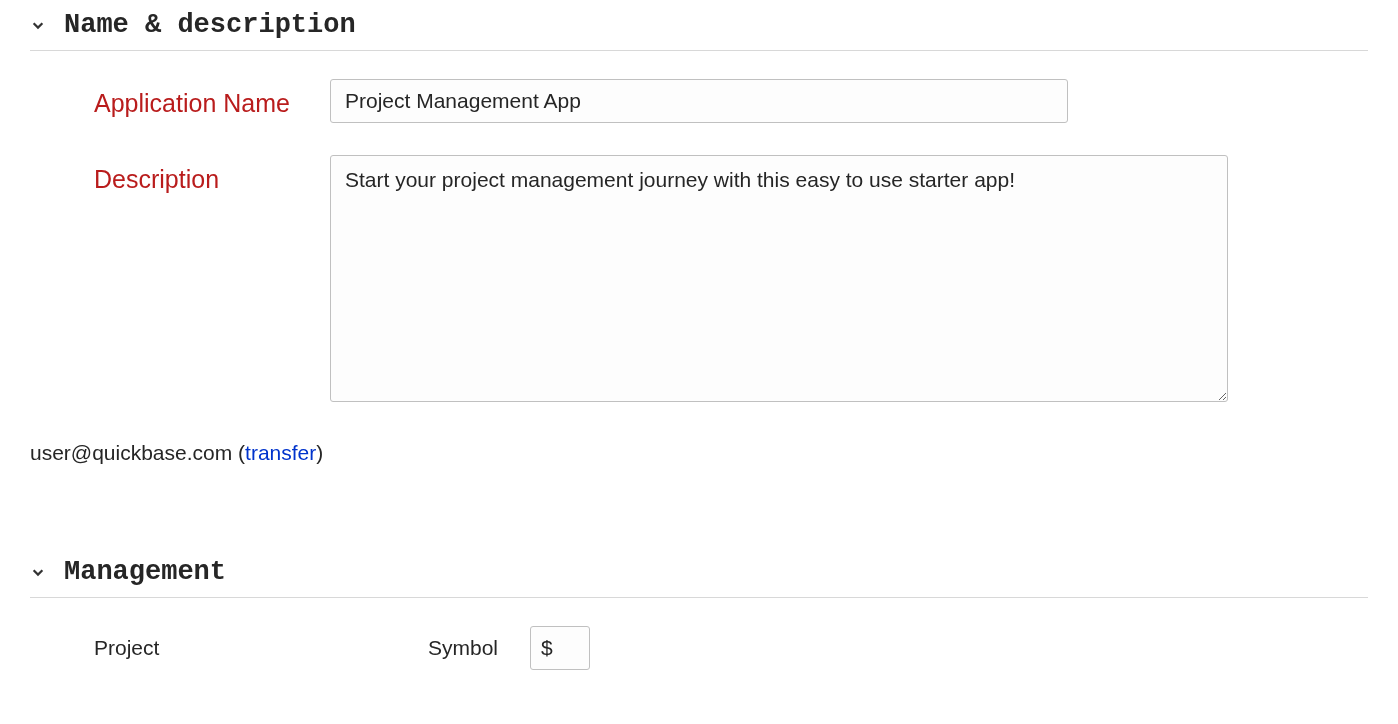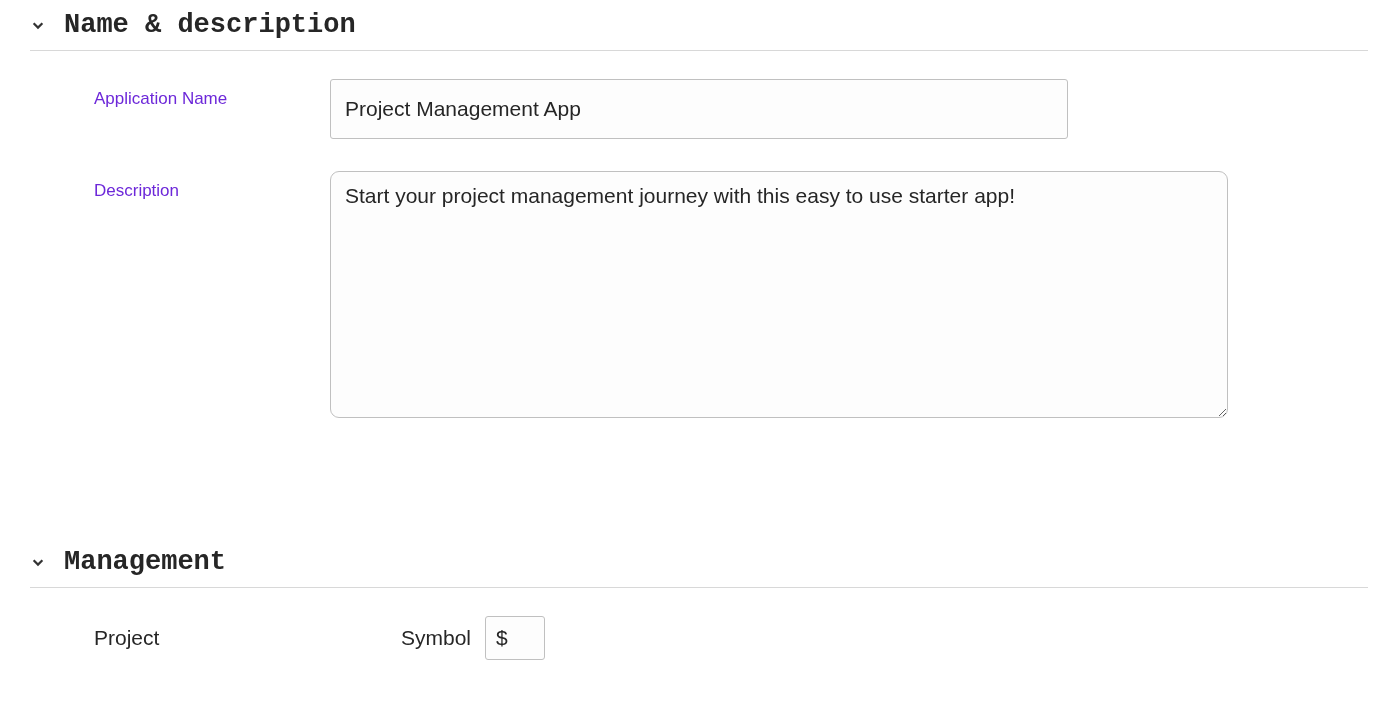--- a/index.html
+++ b/index.html
@@ -44,43 +44,43 @@
       color: #262626;
     }
     .form-row {
       display: flex;
       align-items: flex-start;
       margin-bottom: 32px;
     }
     .form-label {
       width: 300px;
       padding-left: 64px;
-      font-size: 17px;
-      color: #6d28d9;
+      font-size: 25px;
+      color: #b91c1c;
       padding-top: 10px;
     }
     .form-control-wrap {
       flex: 0 0 auto;
     }
     .text-input {
       width: 738px;
-      height: 60px;
+      height: 44px;
       border: 1px solid #c0c0c0;
       border-radius: 3px;
       padding: 10px 14px;
       font-size: 21px;
       font-family: inherit;
       color: #262626;
       background: #fdfdfd;
     }
     .textarea-input {
       width: 898px;
       height: 247px;
       border: 1px solid #c0c0c0;
-      border-radius: 9px;
+      border-radius: 3px;
       padding: 12px 14px;
       font-size: 21px;
       font-family: inherit;
       color: #262626;
       background: #fdfdfd;
       resize: both;
     }
     .static-value {
       font-size: 21px;
       color: #262626;
@@ -100,22 +100,22 @@
     }
     .currency-label {
       width: 300px;
       padding-left: 64px;
       font-size: 21px;
       color: #262626;
     }
     .symbol-group {
       display: flex;
       align-items: center;
-      gap: 14px;
-      margin-left: 71px;
+      gap: 32px;
+      margin-left: 98px;
     }
     .symbol-label {
       font-size: 21px;
       color: #262626;
     }
     .symbol-input {
       width: 60px;
       height: 44px;
       border: 1px solid #c0c0c0;
       border-radius: 3px;
@@ -152,20 +152,24 @@
   </div>
 
   <div class="form-row">
     <div class="form-label">Description</div>
     <div class="form-control-wrap">
       <textarea class="textarea-input" style="">Start your project management journey with this easy to use starter app!</textarea>
     </div>
   </div>
 
   <div class="form-row">
+    <div class="static-value">
+      <span>user@quickbase.com</span>
+      <span class="paren"> (</span><a class="link">transfer</a><span class="paren">)</span>
+    </div>
   </div>
 
   <div class="section-spacer"></div>
 
   <div class="section-header">
     <span class="chevron">
       <svg viewBox="0 0 16 16" fill="none" stroke="#333" stroke-width="2.5">
         <polyline points="3,6 8,11 13,6"></polyline>
       </svg>
     </span>

